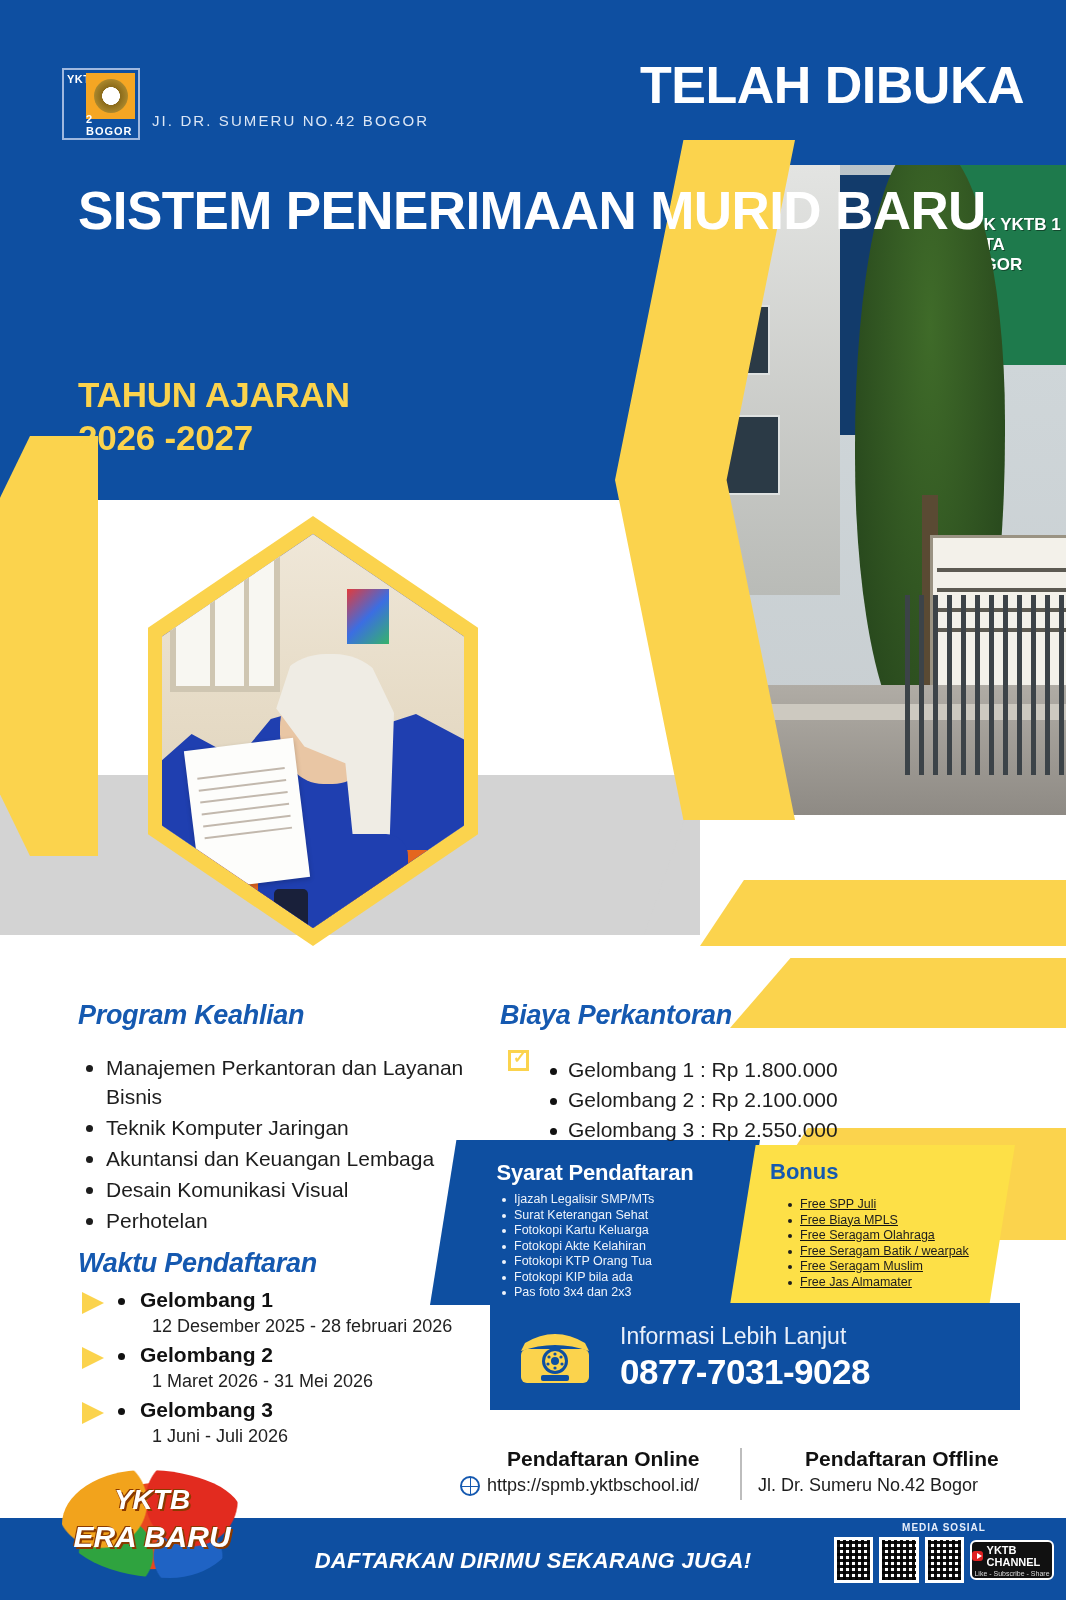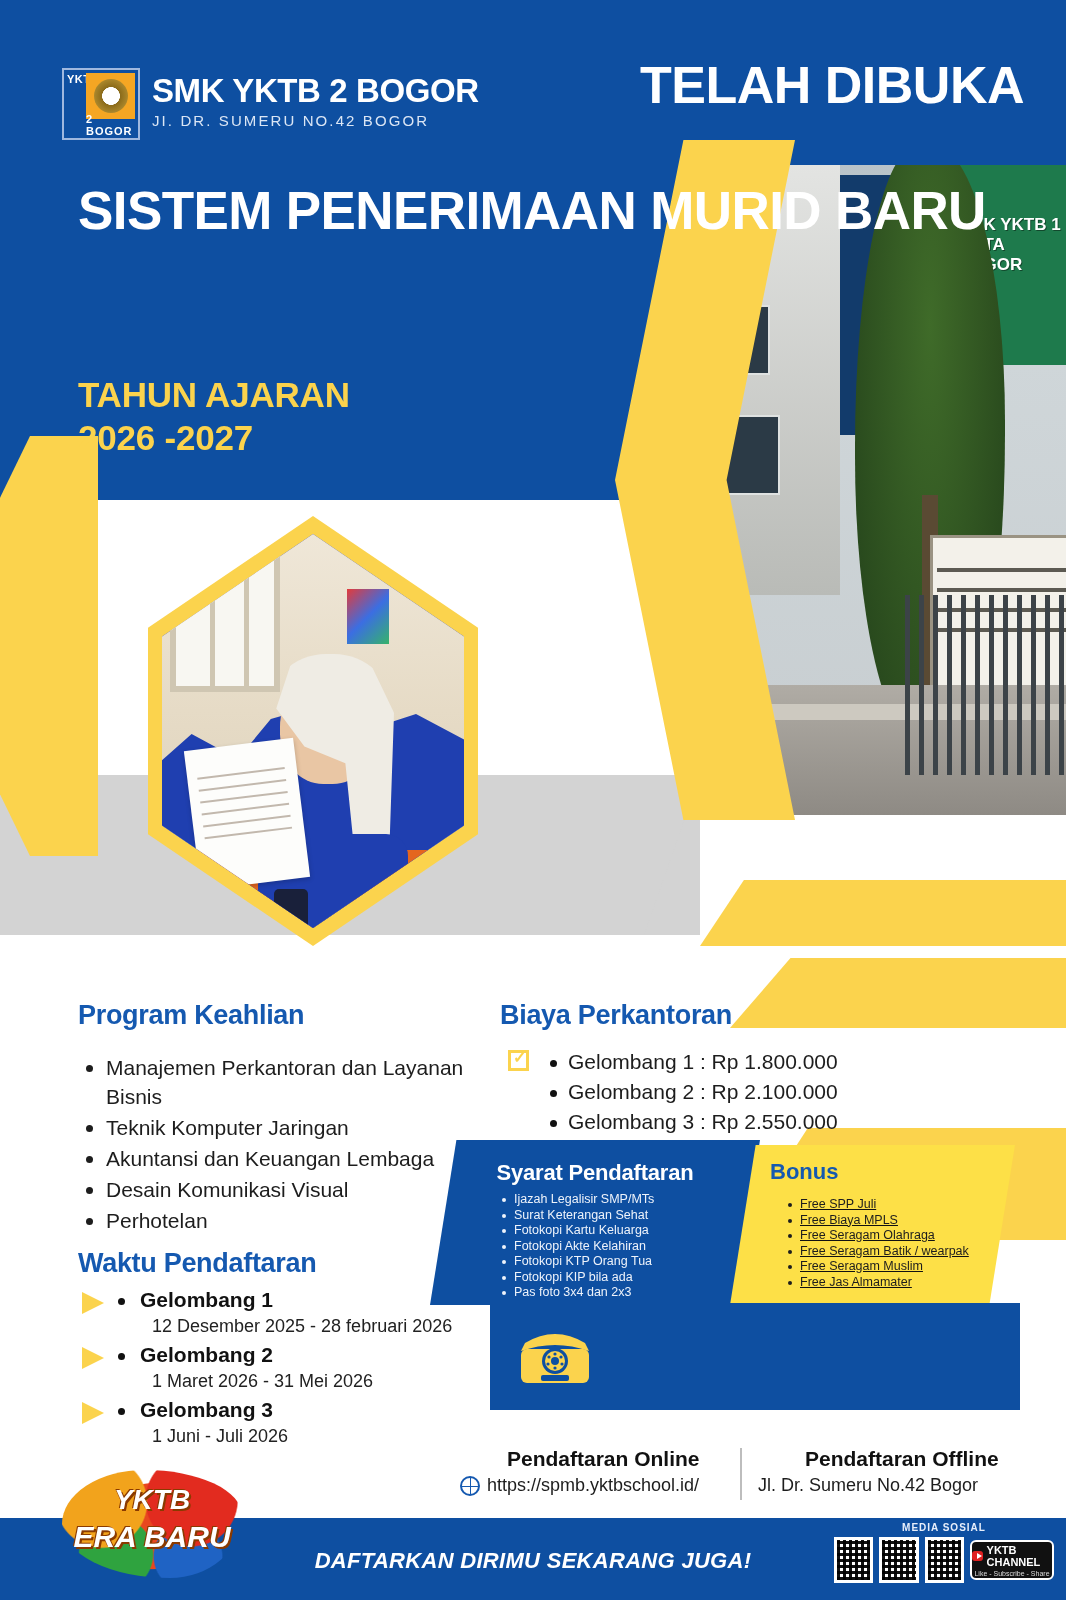--- a/index.html
+++ b/index.html
@@ -104,40 +104,40 @@
   .school-name{position:absolute;left:152px;top:72px;color:#fff;font-size:33px;font-weight:bold;letter-spacing:-.4px;z-index:9;}
   .school-addr{position:absolute;left:152px;top:112px;color:#dbe6f5;font-size:15px;letter-spacing:2.1px;z-index:9;}
   .telah{position:absolute;right:42px;top:55px;color:#fff;font-size:52px;font-weight:bold;letter-spacing:-.5px;z-index:9;}
 
   .h-main{position:absolute;left:78px;top:180px;z-index:9;color:#fff;font-size:53px;font-weight:bold;
      line-height:62px;letter-spacing:-.6px;}
   .h-year-lbl{position:absolute;left:78px;top:375px;z-index:9;color:#FBD34D;font-size:35px;font-weight:bold;letter-spacing:-.2px;}
   .h-year-val{position:absolute;left:78px;top:418px;z-index:9;color:#FBD34D;font-size:35px;font-weight:bold;letter-spacing:-.2px;}
 
   
-  .sec-title{color:#1559B0;font-size:27px;font-weight:bold;letter-spacing:-.3px;}
+  .sec-title{color:#1559B0;font-size:27px;font-weight:bold;letter-spacing:-.3px;font-style:italic;}
 
   .col-left{position:absolute;left:78px;top:1000px;width:400px;z-index:10;}
   .prog-list{list-style:none;margin-top:22px;}
   .prog-list li{position:relative;padding-left:28px;font-size:21px;line-height:29px;color:#1d1d1d;margin-bottom:2px;}
   .prog-list li:before{content:"";position:absolute;left:8px;top:12px;width:7px;height:7px;border-radius:50%;background:#1d1d1d;}
 
   .waktu{position:absolute;left:78px;top:1248px;width:400px;z-index:10;}
   .w-list{list-style:none;margin-top:8px;}
   .w-item{position:relative;padding-left:62px;margin-bottom:3px;}
   .w-item .tri{position:absolute;left:4px;top:5px;width:0;height:0;border-left:22px solid #FBD34D;
      border-top:11px solid transparent;border-bottom:11px solid transparent;}
   .w-item .dot{position:absolute;left:40px;top:11px;width:7px;height:7px;border-radius:50%;background:#111;}
   .w-item .lbl{font-size:21px;font-weight:bold;color:#111;line-height:26px;}
   .w-item .dt{font-size:18px;color:#222;line-height:26px;padding-left:12px;}
 
   .biaya{position:absolute;left:500px;top:1000px;width:420px;z-index:10;}
   .chk{position:absolute;left:8px;top:50px;width:21px;height:21px;border:3px solid #FBD34D;}
   .chk:after{content:"✓";position:absolute;left:2px;top:-5px;font-size:16px;color:#FBD34D;font-weight:bold;}
-  .b-list{list-style:none;margin-top:16px;padding-left:48px;}
+  .b-list{list-style:none;margin-top:24px;padding-left:48px;}
   .b-list li{position:relative;padding-left:20px;font-size:21px;line-height:30px;color:#1d1d1d;}
   .b-list li:before{content:"";position:absolute;left:2px;top:13px;width:7px;height:7px;border-radius:50%;background:#111;}
 
   
   .syarat{position:absolute;left:430px;top:1140px;width:330px;height:165px;background:#0E4FA1;z-index:6;
      clip-path:polygon(8% 0,100% 0,92% 100%,0 100%);}
   .syarat h3{color:#fff;font-size:22px;font-weight:bold;text-align:center;padding-top:20px;letter-spacing:-.2px;}
   .syarat ul{list-style:none;margin-top:6px;padding-left:72px;}
   .syarat li{position:relative;color:#eef3fb;font-size:12.5px;line-height:15.5px;padding-left:12px;}
   .syarat li:before{content:"";position:absolute;left:0;top:6px;width:4px;height:4px;border-radius:50%;background:#eef3fb;}
@@ -267,21 +267,20 @@
   <div class="y-shape-2"></div>
   <div class="y-shape-3"></div>
 
   <div class="logo-badge">
     <div class="lb-left">YKTB</div>
     <div class="lb-crest">
         <div class="c"></div>
       </div>
     <div class="lb-bot">2 BOGOR</div>
   </div>
-  <div class="school-name">SMK YKTB 2 BOGOR</div>
   <div class="school-addr">JI. DR. SUMERU NO.42 BOGOR</div>
   <div class="telah">TELAH DIBUKA</div>
 
   <div class="h-main">SISTEM PENERIMAAN MURID BARU</div>
   <div class="h-year-lbl">TAHUN AJARAN</div>
   <div class="h-year-val">2026 -2027</div>
 
   <div class="col-left">
     <div class="sec-title">Program Keahlian</div>
     <ul class="prog-list">
@@ -361,20 +360,24 @@
         <circle cx="48" cy="40" r="13" fill="#0E4FA1"></circle>
         <circle cx="48" cy="40" r="10" fill="#FBD34D"></circle>
         <circle cx="48" cy="40" r="4" fill="#0E4FA1"></circle>
         <circle cx="48" cy="33" r="1.6" fill="#0E4FA1"></circle>
         <circle cx="54" cy="36" r="1.6" fill="#0E4FA1"></circle>
         <circle cx="55" cy="43" r="1.6" fill="#0E4FA1"></circle>
         <circle cx="48" cy="47" r="1.6" fill="#0E4FA1"></circle>
         <circle cx="41" cy="43" r="1.6" fill="#0E4FA1"></circle>
         <circle cx="42" cy="36" r="1.6" fill="#0E4FA1"></circle>
       </svg>
+    </div>
+    <div class="ph-txt">
+      <div class="l1">Informasi Lebih Lanjut</div>
+      <div class="l2">0877-7031-9028</div>
     </div>
   </div>
 
   <div class="regrow">
     <div class="reg-col">
       <div class="reg-t">Pendaftaran Online</div>
       <div class="reg-v">
         <span class="globe"></span>
         <span>https://spmb.yktbschool.id/</span>
       </div>

